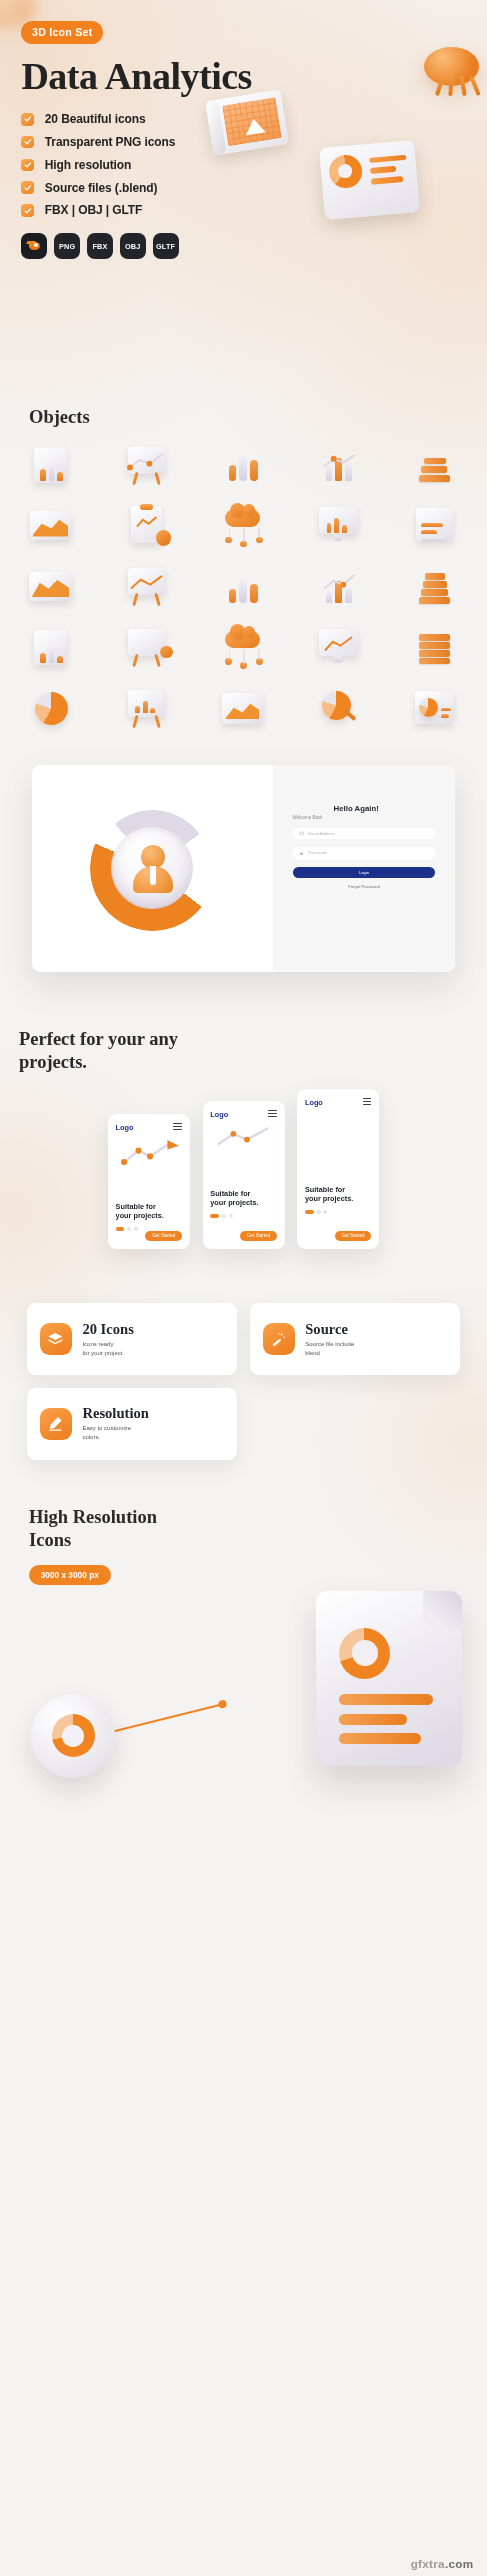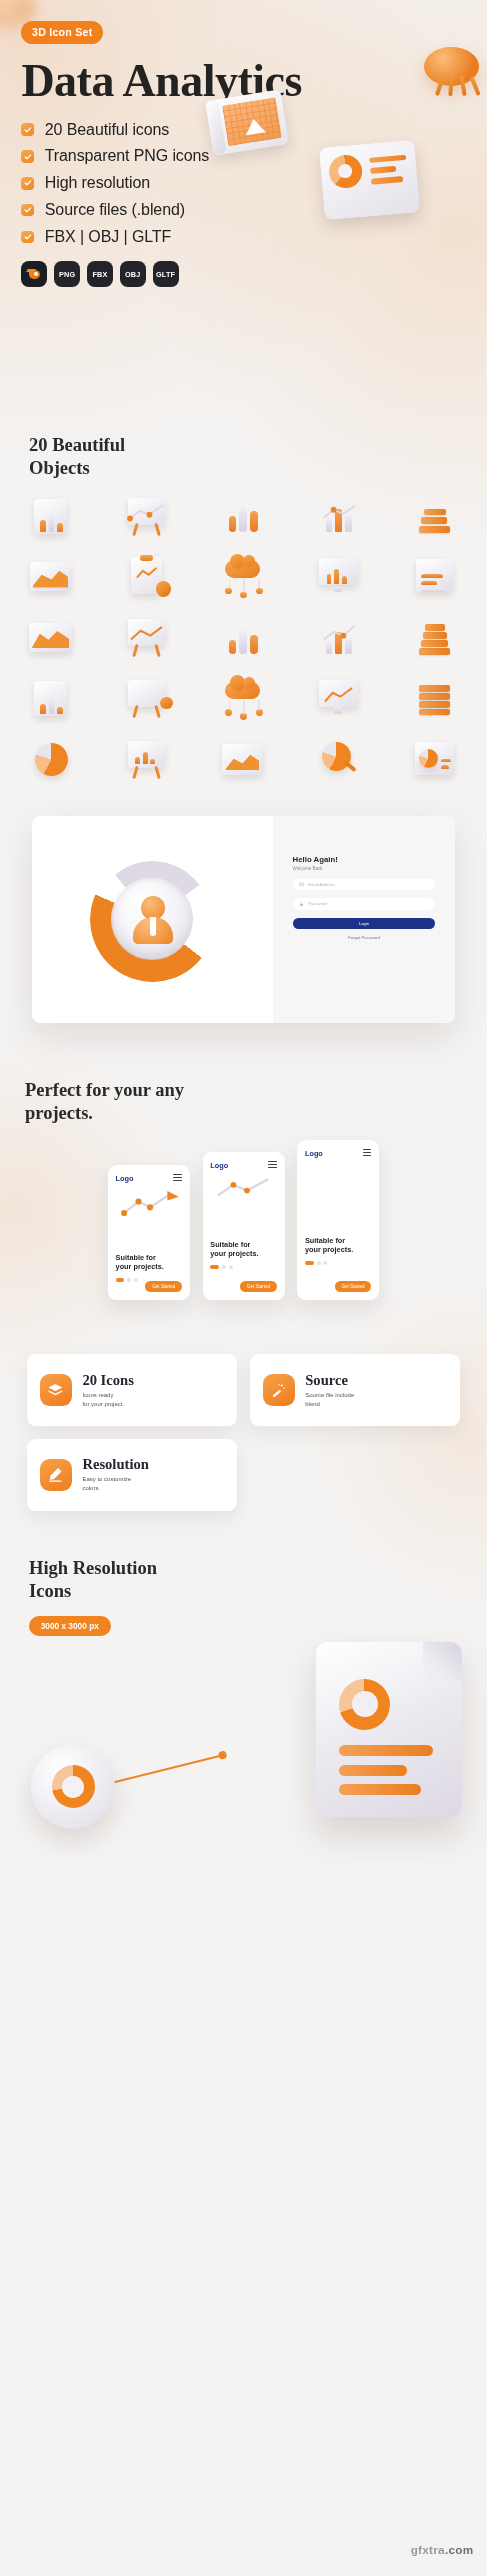--- a/index.html
+++ b/index.html
@@ -34,21 +34,21 @@
     color: #ffffff;
     font-size: 10.7px;
     font-weight: bold;
     letter-spacing: 0.2px;
     padding: 4.9px 10.7px 5.8px;
     border-radius: 19.5px;
   }
   .hero-title {
     font-family: "Liberation Serif", serif;
     font-weight: bold;
-    font-size: 46px;
+    font-size: 38px;
     line-height: 1.05;
     color: #232323;
     margin: 12.7px 0 15.6px;
     letter-spacing: -0.5px;
   }
   .feat-list { list-style: none; }
   .feat-row {
     display: flex;
     align-items: center;
     gap: 10.7px;
@@ -56,21 +56,21 @@
   }
   .check-box {
     width: 12.7px; height: 12.7px;
     border-radius: 3.9px;
     background: linear-gradient(145deg,#f9a busy,#f2811d);
     background: linear-gradient(145deg,#f9ab54,#ef8420);
     display: flex; align-items: center; justify-content: center;
     flex: none;
   }
   .check-box svg { width: 7.8px; height: 7.8px; display: block; }
-  .feat-txt { font-size: 16px; font-weight: normal; color: #222; letter-spacing: -0.1px; }
+  .feat-txt { font-size: 12px; font-weight: bold; color: #222; letter-spacing: -0.1px; }
 
   .fmt-row { display: flex; gap: 6.8px; margin-top: 15.6px; }
   .fmt-chip {
     width: 26px; height: 26px;
     border-radius: 7.8px;
     background: #22242a;
     color: #ffffff;
     font-size: 7.3px;
     font-weight: bold;
     display: flex; align-items: center; justify-content: center;
@@ -311,21 +311,21 @@
   }
   .donut-hero .av-body::after {
     content:""; position:absolute; left:16.6px; top:0; width:6.8px; height:19.5px;
     background:#ffffff; border-radius:0 0 2.9px 2.9px;
   }
   .mock-right {
     width: 43%;
     background: #f6f6f7;
     padding: 39px 19.5px 0;
   }
-  .mr-title { font-size: 7.8px; font-weight: bold; color: #1f2130; }
+  .mr-title { font-size: 7.8px; font-weight: bold; color: #1f2130; margin-left: 41px; }
   .mr-sub { font-size: 4.5px; color: #8a8d99; margin-top: 1.9px; }
   .mr-field {
     height: 11.7px; border-radius: 7.8px; background: #ffffff;
     margin-top: 7.8px; display: flex; align-items: center; gap: 3.9px;
     padding: 0 6.8px;
   }
   .mr-field .fi { width: 4.9px; height: 4.9px; color: #b9bcc6; }
   .mr-field span { font-size: 4.2px; color: #b2b5bf; }
   .mr-btn {
     height: 11.7px; border-radius: 7.8px; background: #1c3189; color: #fff;
@@ -335,21 +335,21 @@
   .mr-link { font-size: 4.2px; color: #6f7380; text-align: center; margin-top: 5.8px; }
 
   
   .projects { padding: 23.4px 0 29px; }
   .projects-title {
     font-family: "Liberation Serif", serif;
     font-weight: bold;
     font-size: 18.5px;
     line-height: 1.22;
     color: #2a2a2a;
-    padding-left: 25px;
+    padding-left: 19px;
   }
   .phones {
     display: flex; justify-content: center; align-items: flex-end;
     gap: 12.7px; margin-top: 15.6px;
   }
   .phone {
     width: 82px;
     background: #ffffff;
     border-radius: 8.8px;
     box-shadow: 0 9.7px 21.4px rgba(120,100,90,.15);
@@ -458,23 +458,23 @@
     width: 115px; height: 1.9px; background: #ef8420;
     transform: rotate(-14deg); transform-origin: left center;
   }
   .connector::after {
     content:""; position:absolute; right:-3.9px; top:-2.9px;
     width:7.8px; height:7.8px; border-radius:50%; background:#ef8420;
   }
 
   
   .footer {
-    position: absolute; bottom: 8px; left: 0; right: 0;
+    position: absolute; bottom: 0; left: 0; right: 0;
     height: 25px;
-    display: flex; align-items: flex-start; justify-content: flex-end;
+    display: flex; align-items: center; justify-content: flex-end;
     padding-right: 13.6px;
   }
   .wm { font-size: 11.7px; font-weight: bold; color: #9a9a9a; letter-spacing: 0.3px; }
   .wm em { font-style: normal; color: #6d6d6d; }
 </style>
 </head>
 <body>
 
 <div id="page">
 
@@ -570,21 +570,20 @@
             <span></span>
             <span></span>
             <span></span>
           </div>
       </div>
     </div>
   </div>
 
   <div class="section objects" style="margin-top:127px;">
     <div class="objects-title">
-      <div>20 Beautiful</div>
       <div>Objects</div>
     </div>
 
     <div class="icon-grid">
 
       <div class="icon-cell">
           <div class="ico">
         <div class="card3d"></div>
             <div class="bar o" style="left:13.6px;width:5.8px;height:11.7px;"></div>
             <div class="bar l" style="left:22.4px;width:5.8px;height:17.5px;"></div>

